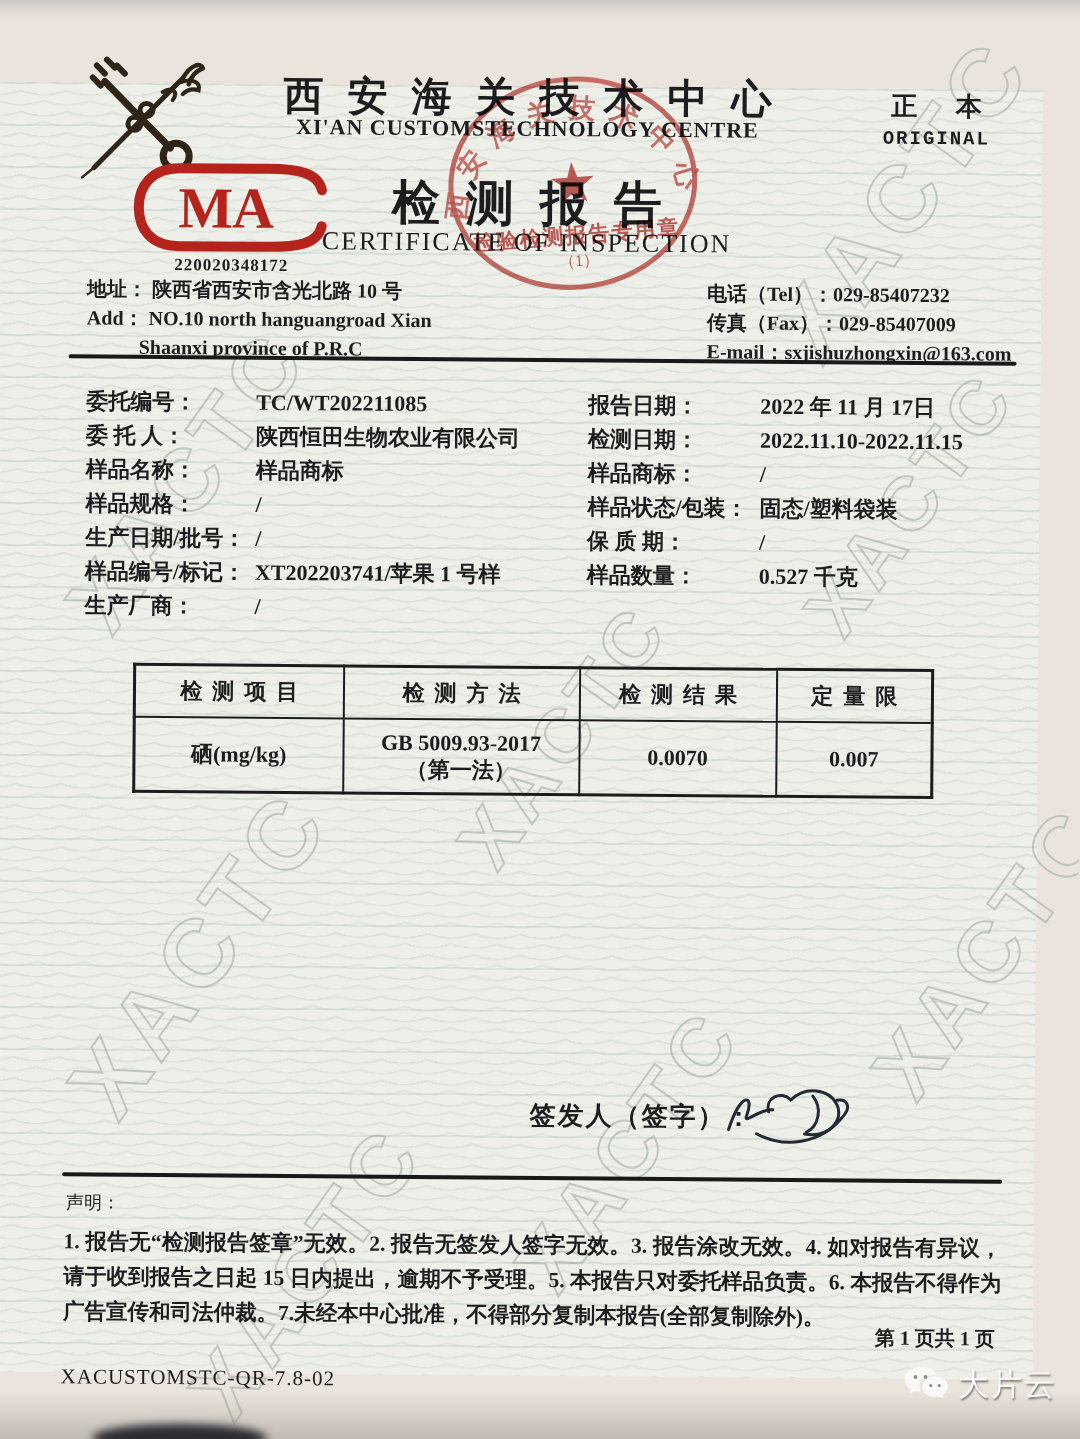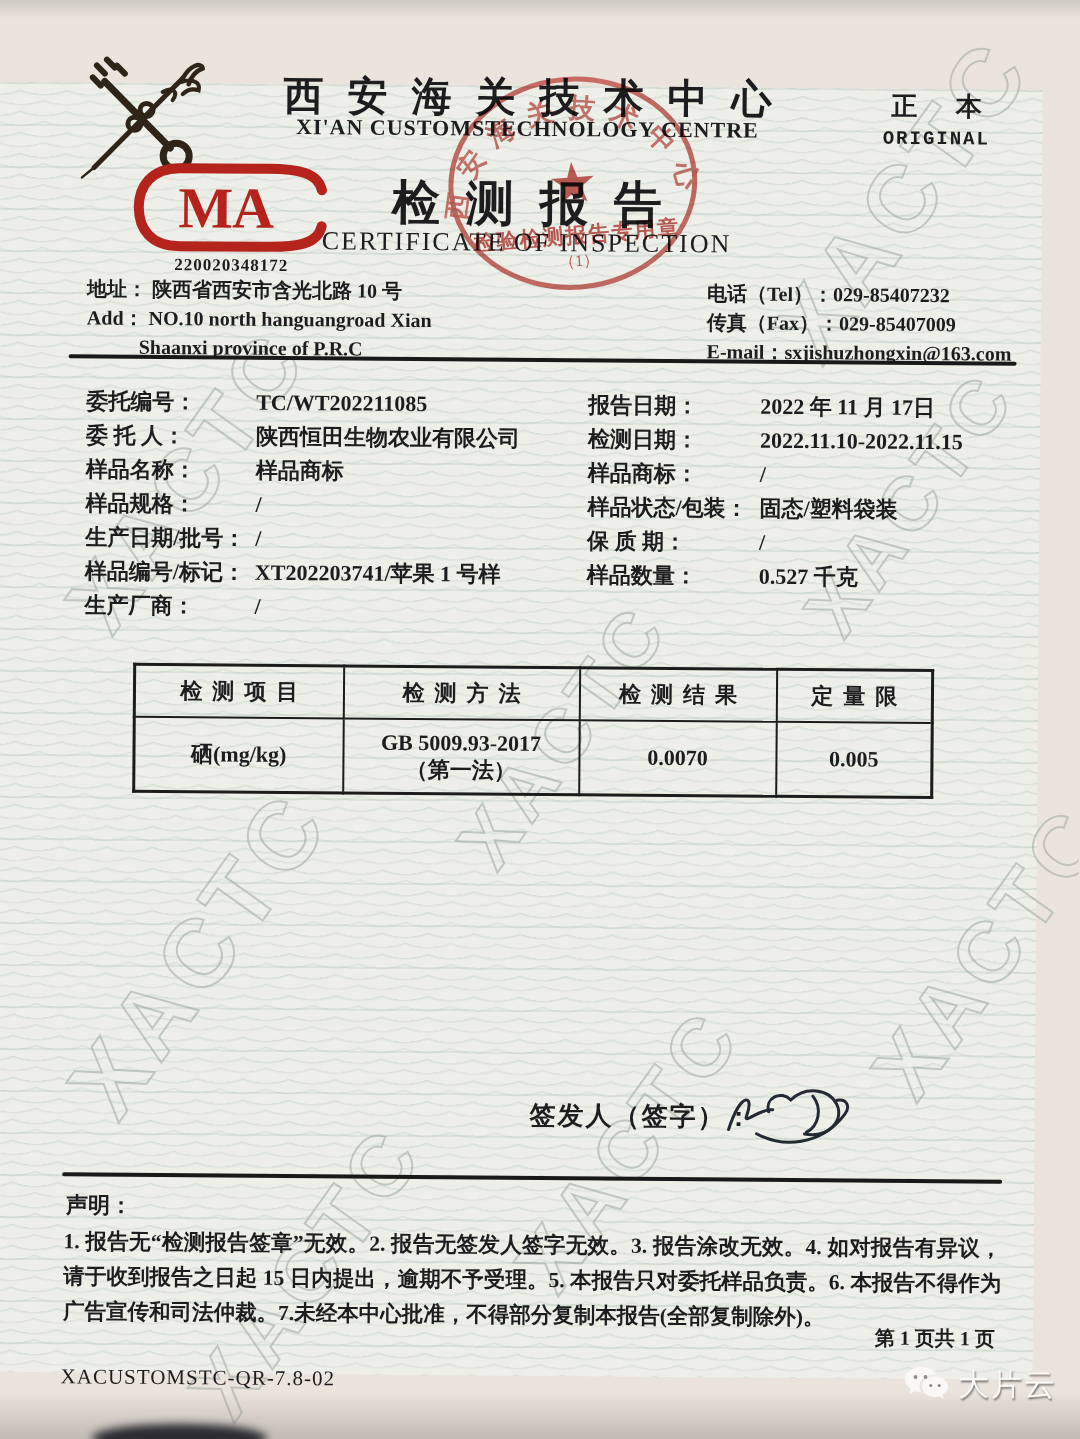--- a/index.html
+++ b/index.html
@@ -46,21 +46,21 @@
   .fcol-r .lab{width:172px;}
   table.res{position:absolute;left:133px;top:666px;border-collapse:collapse;table-layout:fixed;
     font-size:22px;font-weight:bold;}
   table.res td,table.res th{border:2px solid #1c1c1c;text-align:center;vertical-align:middle;padding:0;}
   table.res{border:3px solid #1c1c1c;}
   table.res th{height:50px;letter-spacing:10px;text-indent:10px;font-size:22px;}
   table.res td{height:72px;}
   .m2{line-height:27px;}
   .sig-label{left:533px;top:1098px;font-size:26px;font-weight:bold;letter-spacing:2px;}
   .sig-svg{left:720px;top:1076px;}
-  .decl-title{left:70px;top:1194px;font-size:22px;font-weight:bold;}
+  .decl-title{left:70px;top:1194px;font-size:18px;font-weight:normal;}
   .decl-body{left:68px;top:1228px;width:938px;font-size:21.5px;font-weight:bold;line-height:35px;text-align:justify;}
   .page-num{left:760px;top:1322px;width:240px;text-align:right;font-size:20px;font-weight:bold;}
   .footer-code{left:66px;top:1368px;font-size:21px;letter-spacing:1px;}
   
   .stamp{left:438px;top:70px;mix-blend-mode:multiply;opacity:.88;transform:rotate(-5deg);}
   
   .photo-top{position:absolute;left:0;top:0;width:1080px;height:18px;
     background:linear-gradient(#cdc9c4,rgba(205,201,196,0));pointer-events:none;}
   .photo-bottom{position:absolute;left:0;top:1392px;width:1080px;height:47px;
     background:linear-gradient(rgba(150,145,140,0),rgba(140,135,130,.45));pointer-events:none;}
@@ -180,21 +180,21 @@
       <th>检测结果</th>
       <th>定量限</th>
     </tr>
     <tr>
       <td>硒(mg/kg)</td>
       <td class="m2">
         <div>GB 5009.93-2017</div>
         <div>（第一法）</div>
       </td>
       <td>0.0070</td>
-      <td>0.005</td>
+      <td>0.007</td>
     </tr>
   </tbody>
     </table>
 
   <div class="abs sig-label">签发人（签字）：</div>
   <svg class="abs sig-svg" width="165" height="82" viewBox="0 0 165 82">
     <g fill="none" stroke="#232a33" stroke-width="3" stroke-linecap="round">
       <path d="M12 52 C 24 14 38 16 30 38 C 26 48 44 30 56 32"></path>
       <path d="M52 34 C 48 20 64 12 74 22 C 88 8 112 10 120 26 C 128 42 112 60 88 56"></path>
       <path d="M40 56 C 66 70 104 68 128 36 C 134 28 130 20 120 22"></path>

